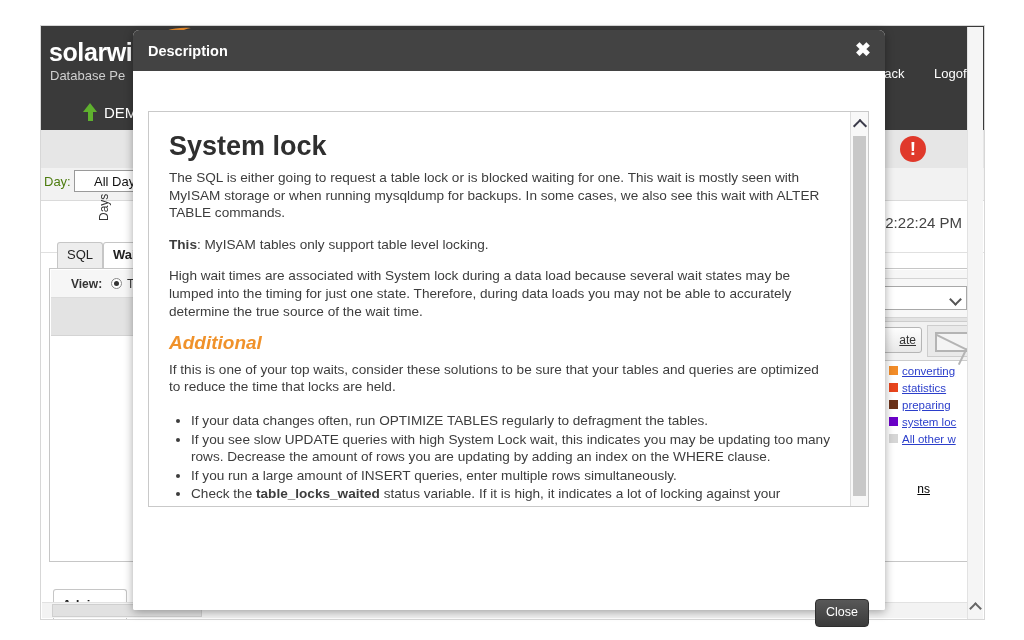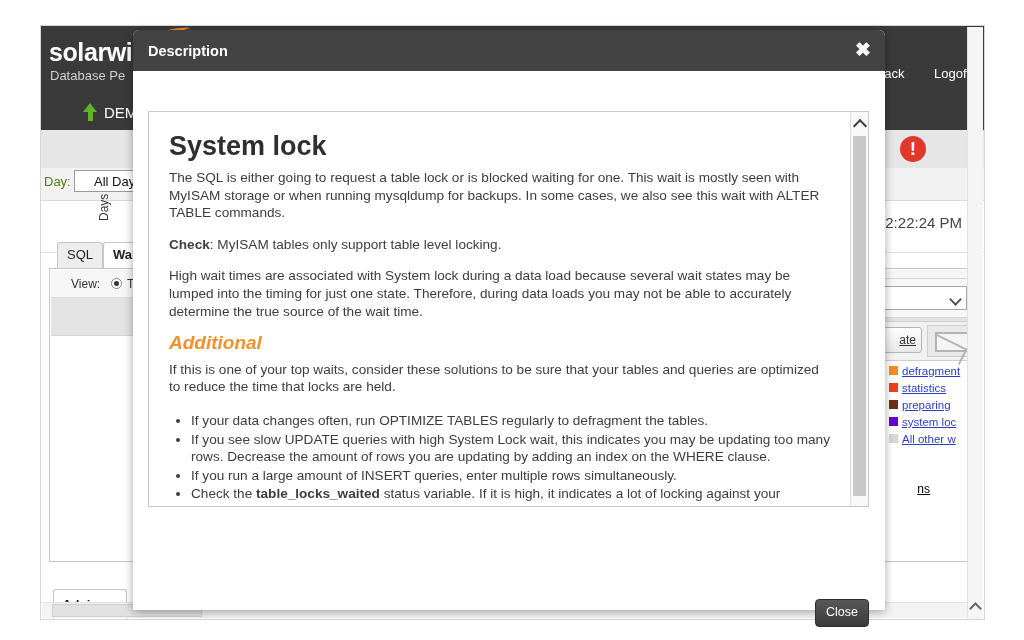--- a/index.html
+++ b/index.html
@@ -141,21 +141,21 @@
   }
   .view-row {
     position: absolute; left: 1px; top: 1px;
     width: 928px; height: 28px;
     background: #f6f6f6;
     border-bottom: 1px solid #dcdcdc;
     box-sizing: border-box;
   }
   .view-label {
     position: absolute; left: 20px; top: 7px;
-    font-size: 12px; font-weight: normal; color: #333;
+    font-size: 12px; font-weight: bold; color: #333;
   }
   .radio-dot {
     position: absolute; left: 60px; top: 8px;
     width: 11px; height: 11px; border-radius: 50%;
     border: 1px solid #888; background: #fff;
     box-sizing: border-box;
   }
   .radio-dot::after {
     content: ""; position: absolute;
     left: 2px; top: 2px; width: 5px; height: 5px;
@@ -449,21 +449,21 @@
       <div class="sel-caret"></div>
     </div>
     <div class="toolbar-right"></div>
     <div class="btn-state">ate</div>
     <div class="btn-mail">
       <div class="env-icon"></div>
     </div>
 
     <div class="legend">
       <div class="legend-item">
-        <span class="legend-sw" style="background:#f28c28"></span><span class="legend-txt">defragment</span>
+        <span class="legend-sw" style="background:#f28c28"></span><span class="legend-txt">converting</span>
       </div>
       <div class="legend-item">
         <span class="legend-sw" style="background:#e8441c"></span><span class="legend-txt">statistics</span>
       </div>
       <div class="legend-item">
         <span class="legend-sw" style="background:#6b3118"></span><span class="legend-txt">preparing</span>
       </div>
       <div class="legend-item">
         <span class="legend-sw" style="background:#6a00c8"></span><span class="legend-txt">system loc</span>
       </div>
@@ -488,21 +488,21 @@
       <div class="modal-title">Description</div>
       <div class="modal-close-x">✖</div>
     </div>
 
     <div class="modal-body">
       <div class="doc-frame">
         <div class="doc-content">
           <div class="doc-h1">System lock</div>
           <p class="doc-p">The SQL is either going to request a table lock or is blocked waiting for one. This wait is mostly seen with MyISAM storage or when running mysqldump for backups. In some cases, we also see this wait with ALTER TABLE commands.</p>
           <p class="doc-p">
-            <b>Check</b><span>: MyISAM tables only support table level locking.</span>
+            <b>This</b><span>: MyISAM tables only support table level locking.</span>
           </p>
           <p class="doc-p">High wait times are associated with System lock during a data load because several wait states may be lumped into the timing for just one state. Therefore, during data loads you may not be able to accurately determine the true source of the wait time.</p>
           <div class="doc-h2">Additional</div>
           <p class="doc-p">If this is one of your top waits, consider these solutions to be sure that your tables and queries are optimized to reduce the time that locks are held.</p>
           <ul class="doc-ul">
             <li>If your data changes often, run OPTIMIZE TABLES regularly to defragment the tables.</li>
             <li>If you see slow UPDATE queries with high System Lock wait, this indicates you may be updating too many rows. Decrease the amount of rows you are updating by adding an index on the WHERE clause.</li>
             <li>If you run a large amount of INSERT queries, enter multiple rows simultaneously.</li>
             <li><span>Check the </span><b>table_locks_waited</b><span> status variable. If it is high, it indicates a lot of locking against your MyISAM tables. Consider converting tables from MyISAM to InnoDB.</span></li>
           </ul>

